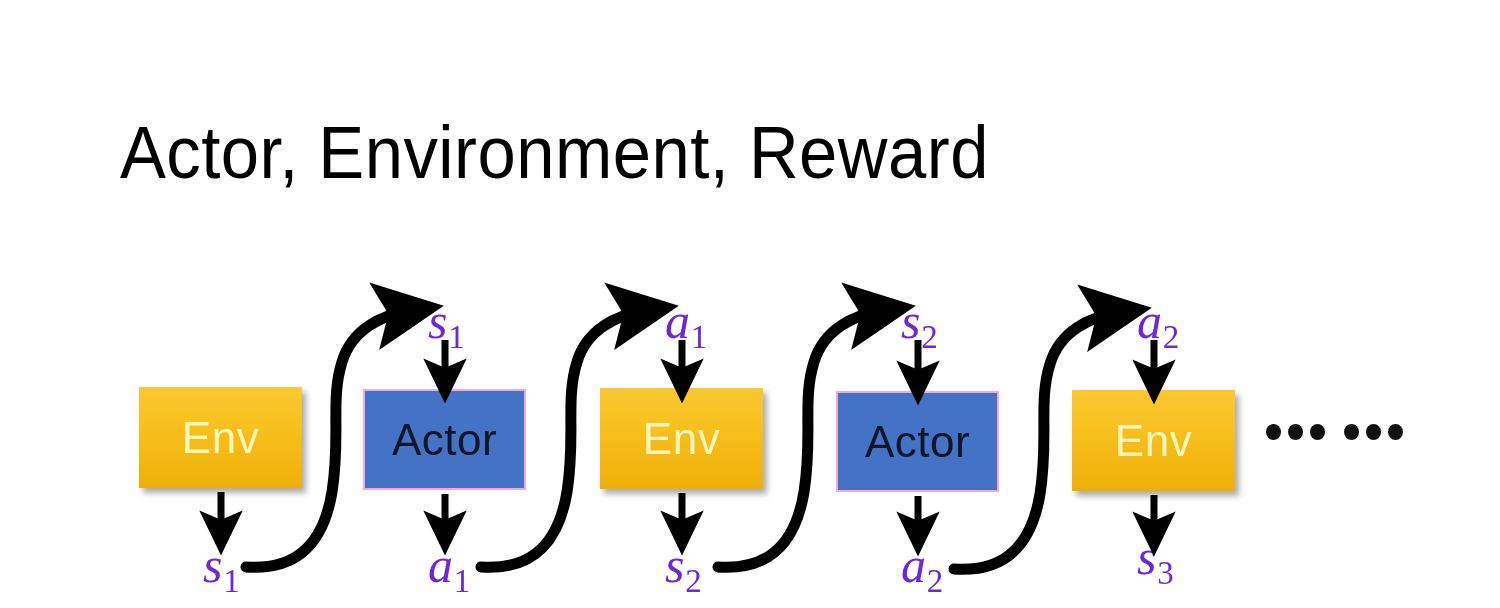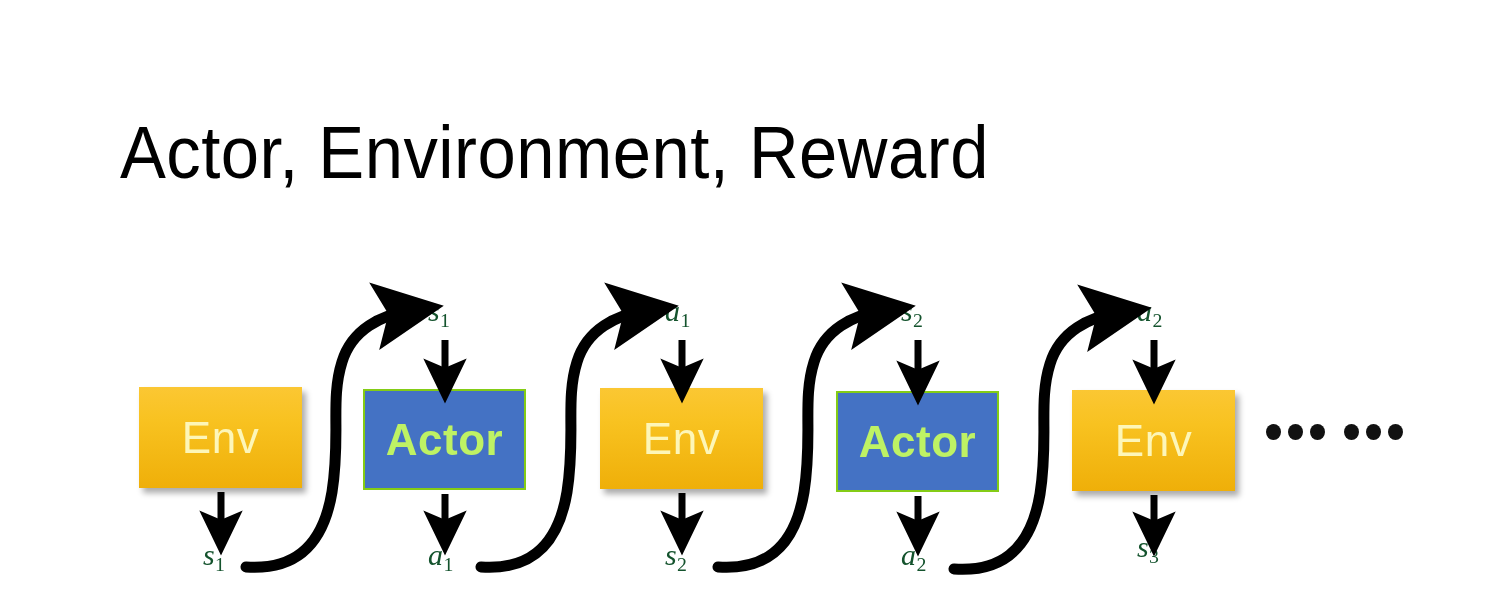--- a/index.html
+++ b/index.html
@@ -48,34 +48,33 @@
     user-select: none;
   }
   .node-box.env {
     background: linear-gradient(180deg, #fbc733 0%, #f8c220 34%, #efaf09 100%);
     color: #fdf6b8;
     box-shadow: 4px 5px 6px rgba(0,0,0,0.33);
     border: none;
   }
   .node-box.actor {
     background: #4472c4;
-    color: #bef264;
-    border: 2px solid #84cc16;
+    color: #0f172a;
+    border: 2px solid #f9a8d4;
     box-shadow: none;
-    font-weight: bold;
   }
 
   
   .math-label {
     position: absolute;
     font-family: "Liberation Serif", serif;
     font-style: italic;
-    font-size: 30px;
+    font-size: 50px;
     line-height: 1;
-    color: #14532d;
+    color: #6d28d9;
     white-space: nowrap;
     user-select: none;
   }
   .math-label sub {
     font-style: normal;
     font-size: 0.66em;
     vertical-align: baseline;
     position: relative;
     top: 0.30em;
     left: 0.02em;

